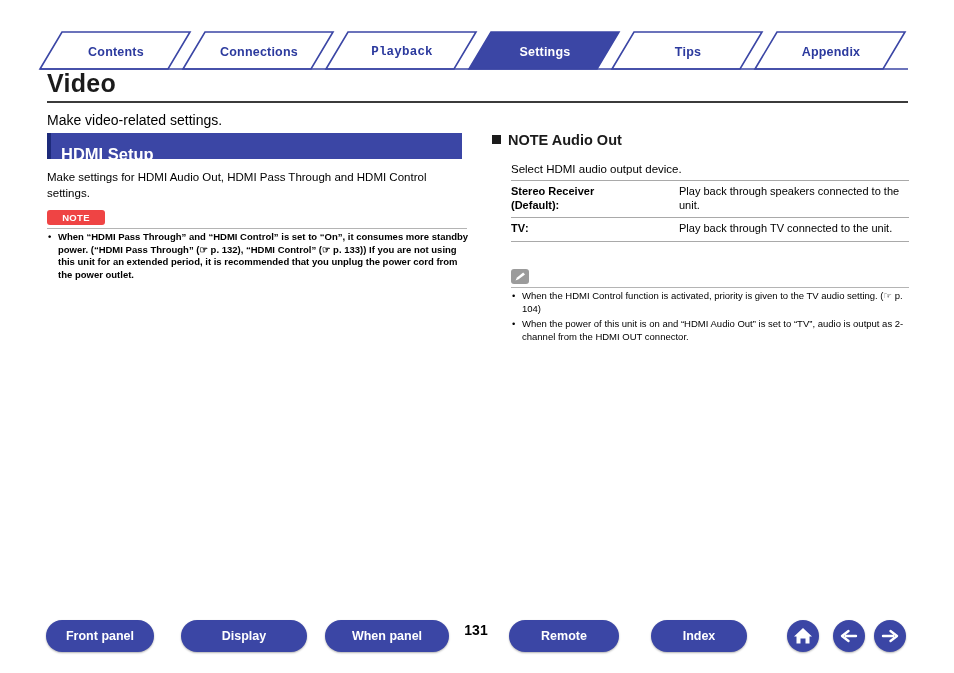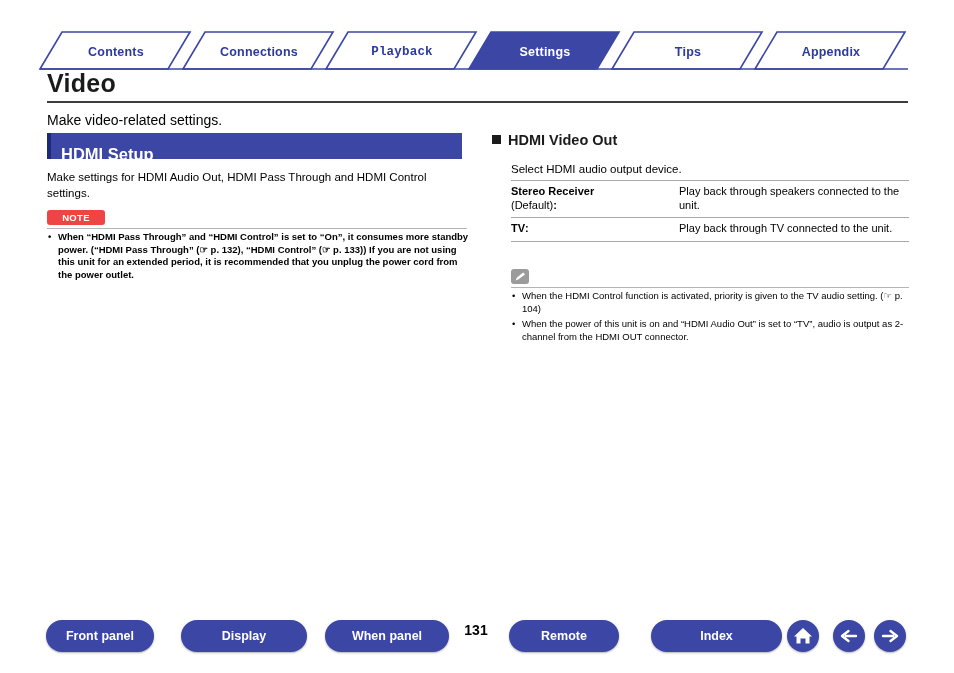--- a/index.html
+++ b/index.html
@@ -191,21 +191,21 @@
     border-bottom: 1px solid #a9a9a9;
     padding: 4px 0 5px 0;
     vertical-align: top;
     line-height: 13.5px;
   }
   table.param-table td.name {
     width: 168px;
     font-weight: bold;
   }
   table.param-table td.name .default {
-    font-weight: normal;
+    font-weight: bold;
   }
   table.param-table td.desc {
     font-weight: normal;
     padding-left: 0px;
   }
 
   
   .pencil-box {
     position: absolute;
     left: 511px;
@@ -308,21 +308,21 @@
 
 <div class="note-badge">
   <span>NOTE</span>
 </div>
 <div class="note-rule"></div>
 <div class="bullet-list">
   <div class="bullet-item">When “HDMI Pass Through” and “HDMI Control” is set to “On”, it consumes more standby power. (“HDMI Pass Through” (☞ p. 132), “HDMI Control” (☞ p. 133)) If you are not using this unit for an extended period, it is recommended that you unplug the power cord from the power outlet.</div>
 </div>
 
 <div class="sub-head">
-  <span class="marker"></span><span>HDMI Video Out</span>
+  <span class="marker"></span><span>NOTE Audio Out</span>
 </div>
 <div class="right-para">Select HDMI audio output device.</div>
 
 <table class="param-table">
   <tbody>
       <tr>
     <td class="name">
       <span>Stereo Receiver</span><br>
       <span class="default">(Default)</span><b>:</b>
     </td>
@@ -346,21 +346,21 @@
 <div class="right-bullets">
   <div class="bullet-item">When the HDMI Control function is activated, priority is given to the TV audio setting.  (☞ p. 104)</div>
   <div class="bullet-item">When the power of this unit is on and “HDMI Audio Out” is set to “TV”, audio is output as 2-channel from the HDMI OUT connector.</div>
 </div>
 
 <div class="footer-btn" style="left:46px; width:108px;">Front panel</div>
 <div class="footer-btn" style="left:181px; width:126px;">Display</div>
 <div class="footer-btn" style="left:325px; width:124px;">When panel</div>
 <div class="page-num">131</div>
 <div class="footer-btn" style="left:509px; width:110px;">Remote</div>
-<div class="footer-btn" style="left:651px; width:131px;">Index</div>
+<div class="footer-btn" style="left:651px; width:96px;">Index</div>
 
 <div class="circle-btn" style="left:787px;">
   <svg width="32" height="32" viewBox="0 0 32 32">
     <path d="M16 8 L25 16.5 L22.5 16.5 L22.5 23.5 L18.5 23.5 L18.5 18.5 L13.5 18.5 L13.5 23.5 L9.5 23.5 L9.5 16.5 L7 16.5 Z" fill="#ffffff"></path>
   </svg>
 </div>
 <div class="circle-btn" style="left:833px;">
   <svg width="32" height="32" viewBox="0 0 32 32">
     <path d="M23 16 L13 16 M15.5 11 L9 16 L15.5 21" stroke="#ffffff" stroke-width="2.4" fill="none" stroke-linecap="round" stroke-linejoin="round"></path>
   </svg>

